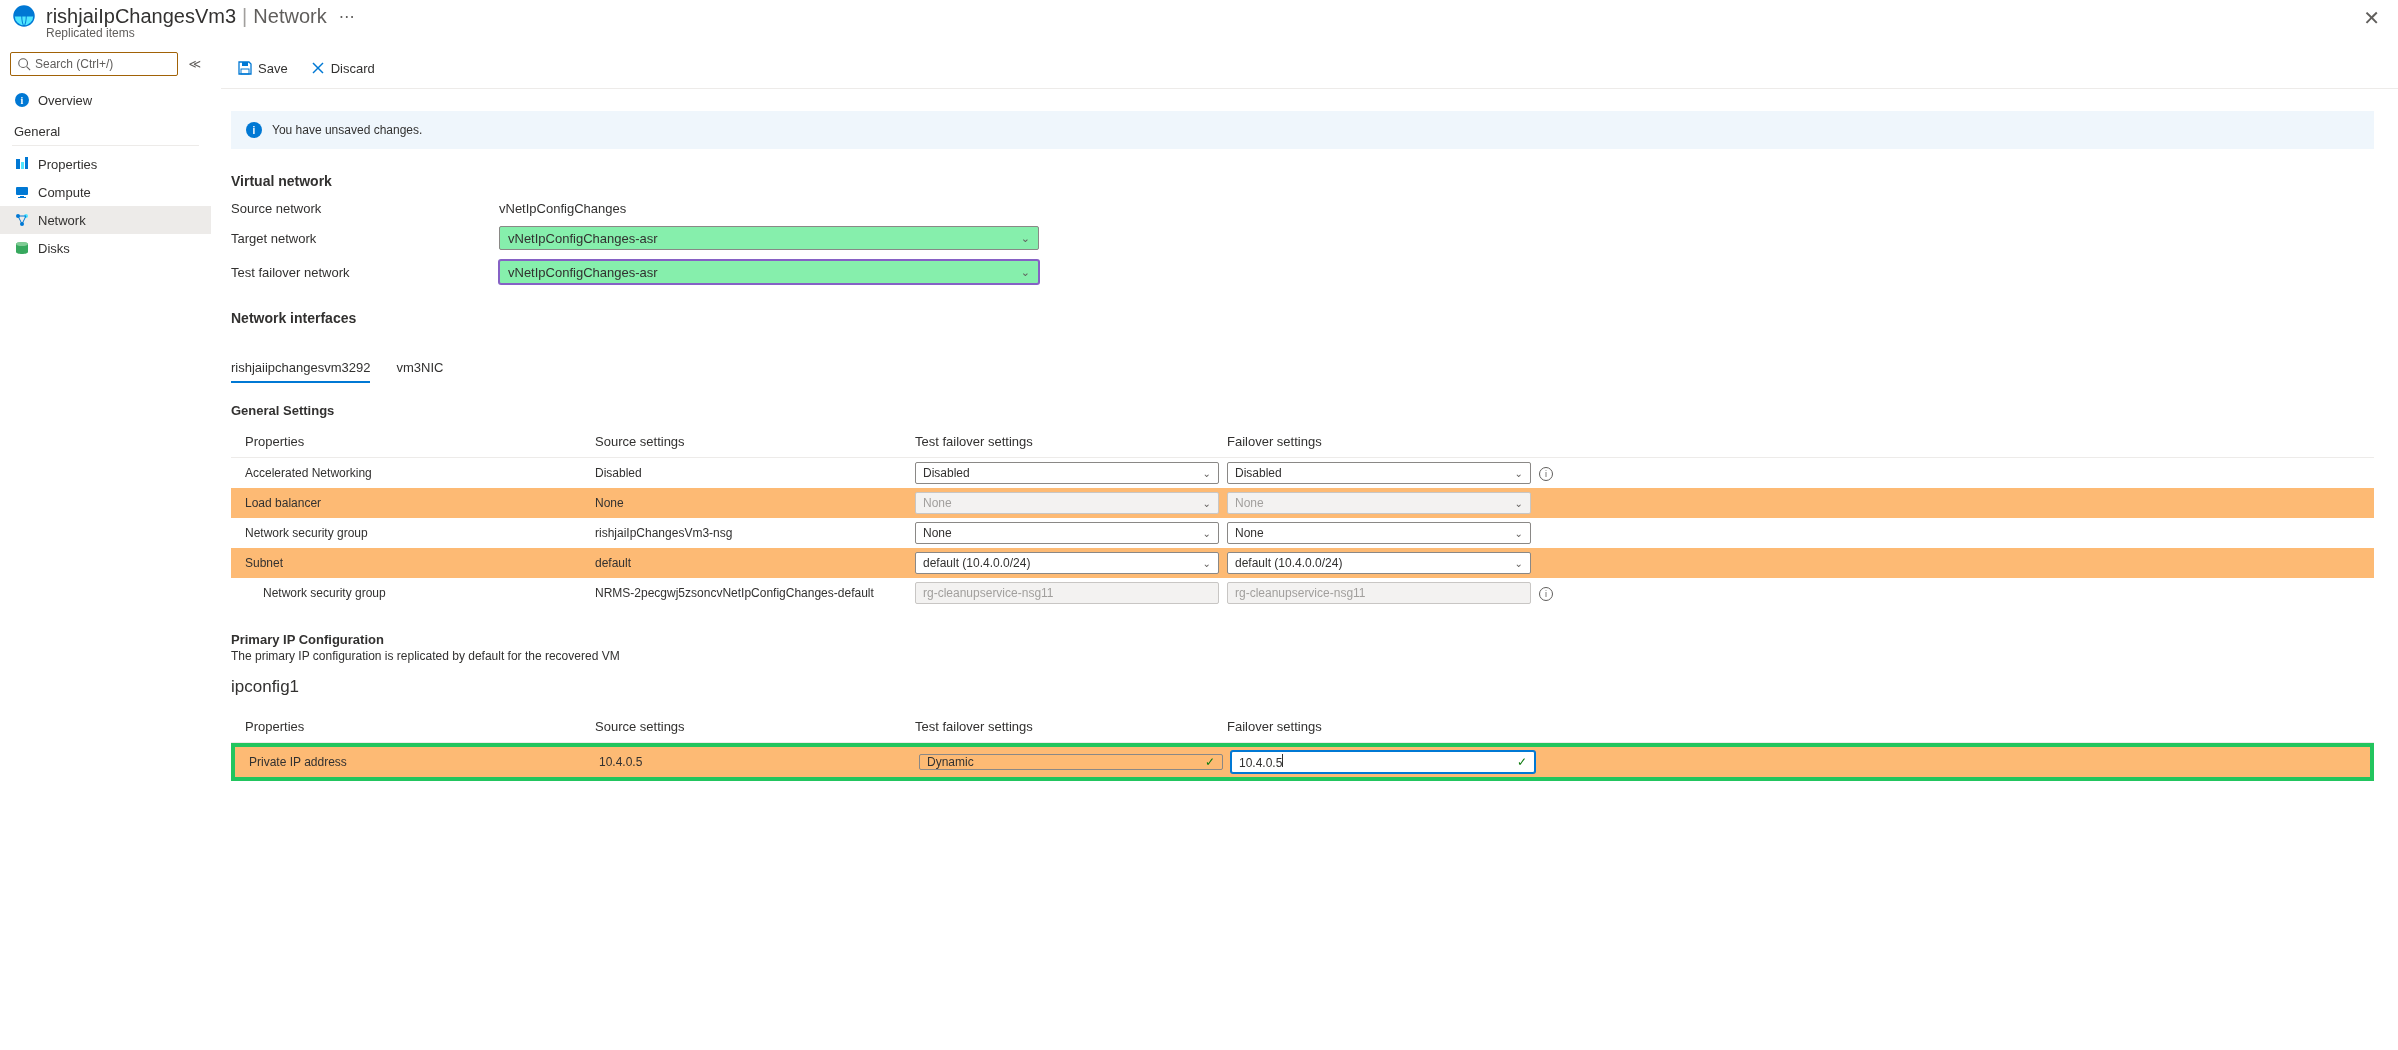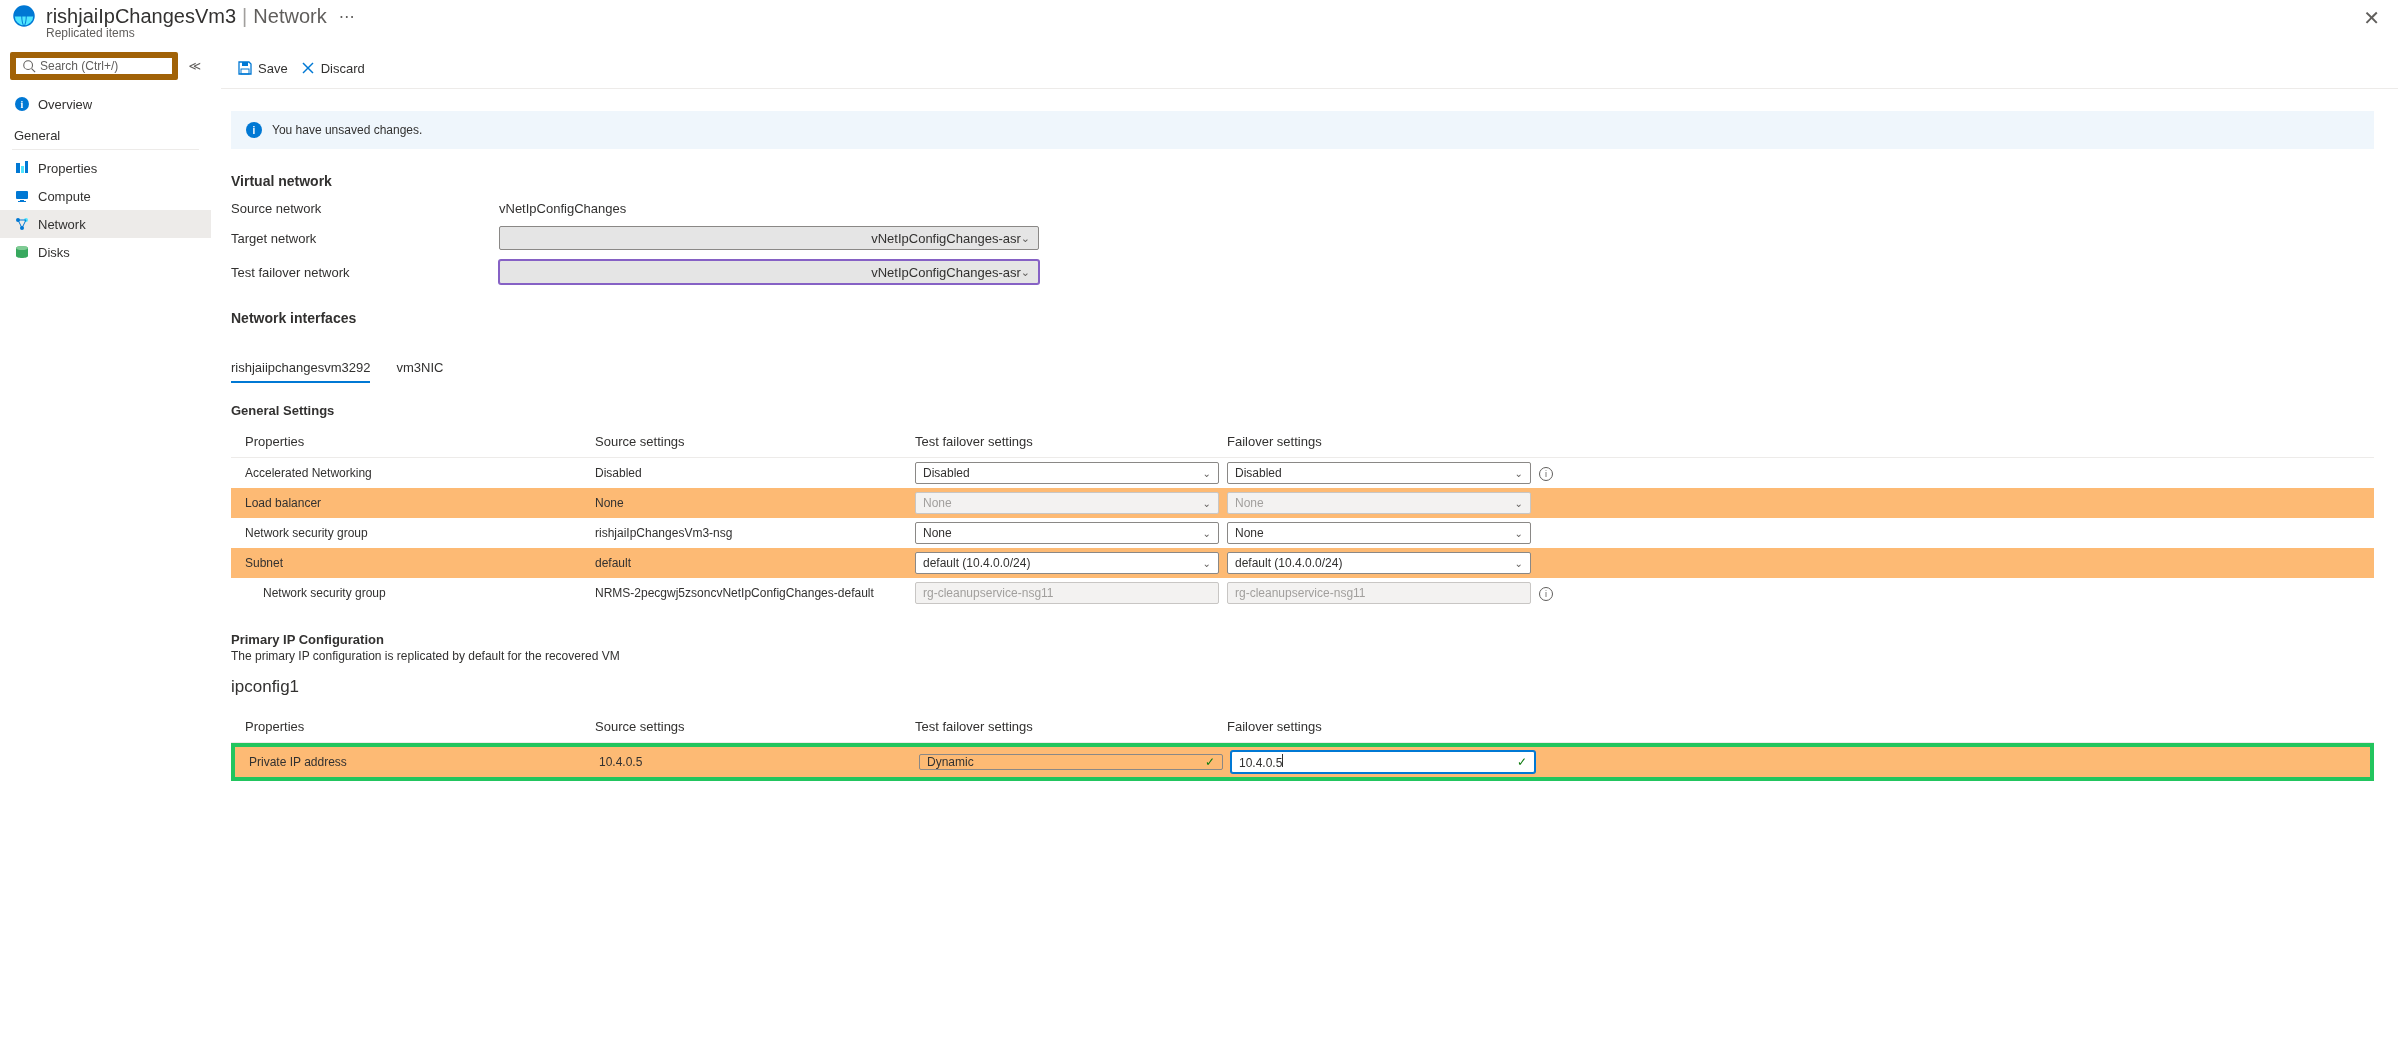--- a/index.html
+++ b/index.html
@@ -82,21 +82,21 @@
 .search-row {
   display: flex;
   align-items: center;
   padding: 0 10px 10px 10px;
   gap: 10px;
 }
 .search-box {
   flex: 1;
   display: flex;
   align-items: center;
-  border: 6px solid #a16207;
+  border: 1px solid #a16207;
   border-radius: 2px;
   height: 24px;
   padding: 8px 6px;
   font-size: 12px;
   color: #605e5c;
 }
 .search-box svg { width: 14px; height: 14px; margin-right: 4px; }
 .collapse-icon { color: #605e5c; cursor: pointer; font-size: 12px; }
 .nav-item {
   display: flex;
@@ -122,20 +122,21 @@
   flex: 1;
   min-width: 0;
   display: flex;
   flex-direction: column;
   padding-left: 10px;
 }
 .toolbar {
   display: flex;
   align-items: center;
   padding: 8px 0 8px 10px;
+  gap: 10px;
   border-bottom: 1px solid #edebe9;
 }
 .tb-btn {
   display: inline-flex;
   align-items: center;
   font-size: 13px;
   color: #323130;
   cursor: pointer;
   padding: 4px 6px;
 }
@@ -179,24 +180,24 @@
 }
 .kv-label { width: 268px; color: #323130; }
 .kv-static { color: #323130; }
 .select {
   width: 540px;
   height: 24px;
   border: 1px solid #8a8886;
   border-radius: 2px;
   display: flex;
   align-items: center;
-  justify-content: flex-end;
+  justify-content: space-between;
   padding: 0 8px;
   font-size: 13px;
-  background: #e5e5e5;
+  background: #86efac;
   cursor: pointer;
 }
 .select.focused { border-color: #8661c5; box-shadow: 0 0 0 1px #8661c5; }
 .select .chev { font-size: 11px; color: #605e5c; }
 .tabs {
   display: flex;
   gap: 26px;
   margin: 10px 0 20px 0;
   font-size: 13px;
 }

